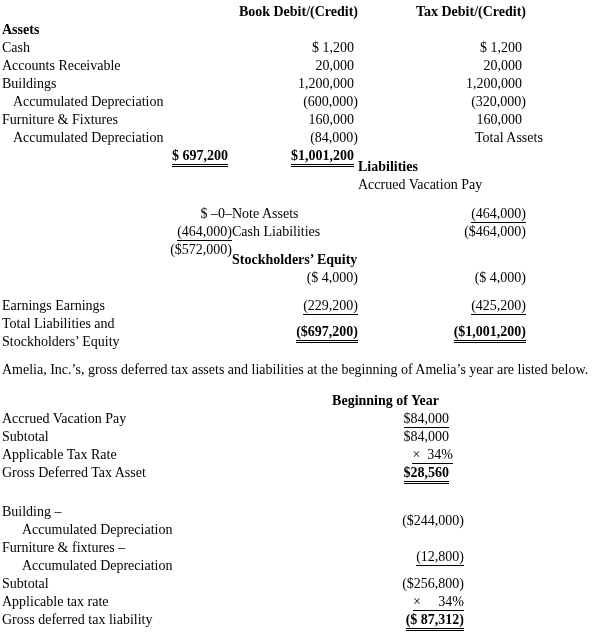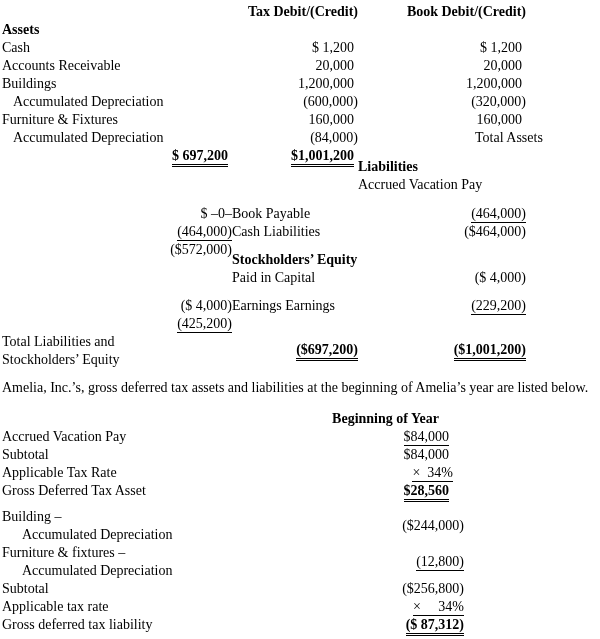--- a/index.html
+++ b/index.html
@@ -24,33 +24,33 @@
   .du { font-weight: bold; border-bottom: 3px double #000; }
   .sect { font-weight: bold; }
   .gap11 { margin-top: 11px; }
   .gap10 { margin-top: 10px; }
   .ind { padding-left: 11px; }
   .indTot { padding-left: 117px; }
   .para { margin-top: 10px; width: 598px; line-height: 18px; }
   .t2 { display: grid; grid-template-columns: 316px 135px; width: 451px; margin-top: 13px; }
   .t2 > div { height: 18px; line-height: 17px; white-space: pre; }
   .t2 .chead { text-align: center; font-weight: bold; }
-  .t3 { width: 462px; margin-top: 8px; }
+  .t3 { width: 462px; margin-top: 21px; }
   .t3 .grow { display: grid; grid-template-columns: 330px 132px; align-items: center; }
   .t3 .srow { display: grid; grid-template-columns: 330px 132px; }
   .t3 .srow > div, .t3 .lline { height: 18px; line-height: 17px; white-space: pre; }
   .t3 .ind2 { padding-left: 20px; }
 </style>
 </head>
 <body>
 
 <div class="bs">
   <div></div>
+  <div class="num hdr"><span class="v hang">Book Debit/(Credit)</span></div>
   <div class="num hdr"><span class="v hang">Tax Debit/(Credit)</span></div>
-  <div class="num hdr"><span class="v hang">Book Debit/(Credit)</span></div>
 
   <div class="sect">Assets</div>
   <div></div>
     <div></div>
 
   <div>Cash</div>
   <div class="num"><span class="v">$ 1,200</span></div>
   <div class="num"><span class="v">$ 1,200</span></div>
 
   <div>Accounts Receivable</div>
@@ -76,33 +76,32 @@
   <div class="num"><span class="v du">$ 697,200</span></div>
   <div class="num"><span class="v du">$1,001,200</span></div>
 
   <div class="sect gap11">Liabilities</div>
   <div class="gap11"></div>
     <div class="gap11"></div>
 
   <div>Accrued Vacation Pay</div>
   <div class="num"><span class="v hang">$ –0–</span></div>
 
-  <div>Book Payable</div>
+  <div>Note Assets</div>
   <div class="num"><span class="v u hang">(464,000)</span></div>
   <div class="num"><span class="v u hang">(464,000)</span></div>
 
   <div>Cash Liabilities</div>
   <div class="num"><span class="v hang">($464,000)</span></div>
   <div class="num"><span class="v hang">($572,000)</span></div>
 
   <div class="sect gap10">Stockholders’ Equity</div>
   <div class="gap10"></div>
     <div class="gap10"></div>
 
-  <div>Paid in Capital</div>
   <div class="num"><span class="v hang">($ 4,000)</span></div>
   <div class="num"><span class="v hang">($ 4,000)</span></div>
 
   <div>Earnings Earnings</div>
   <div class="num"><span class="v u hang">(229,200)</span></div>
   <div class="num"><span class="v u hang">(425,200)</span></div>
 </div>
 
 <div class="row2">
   <div>

